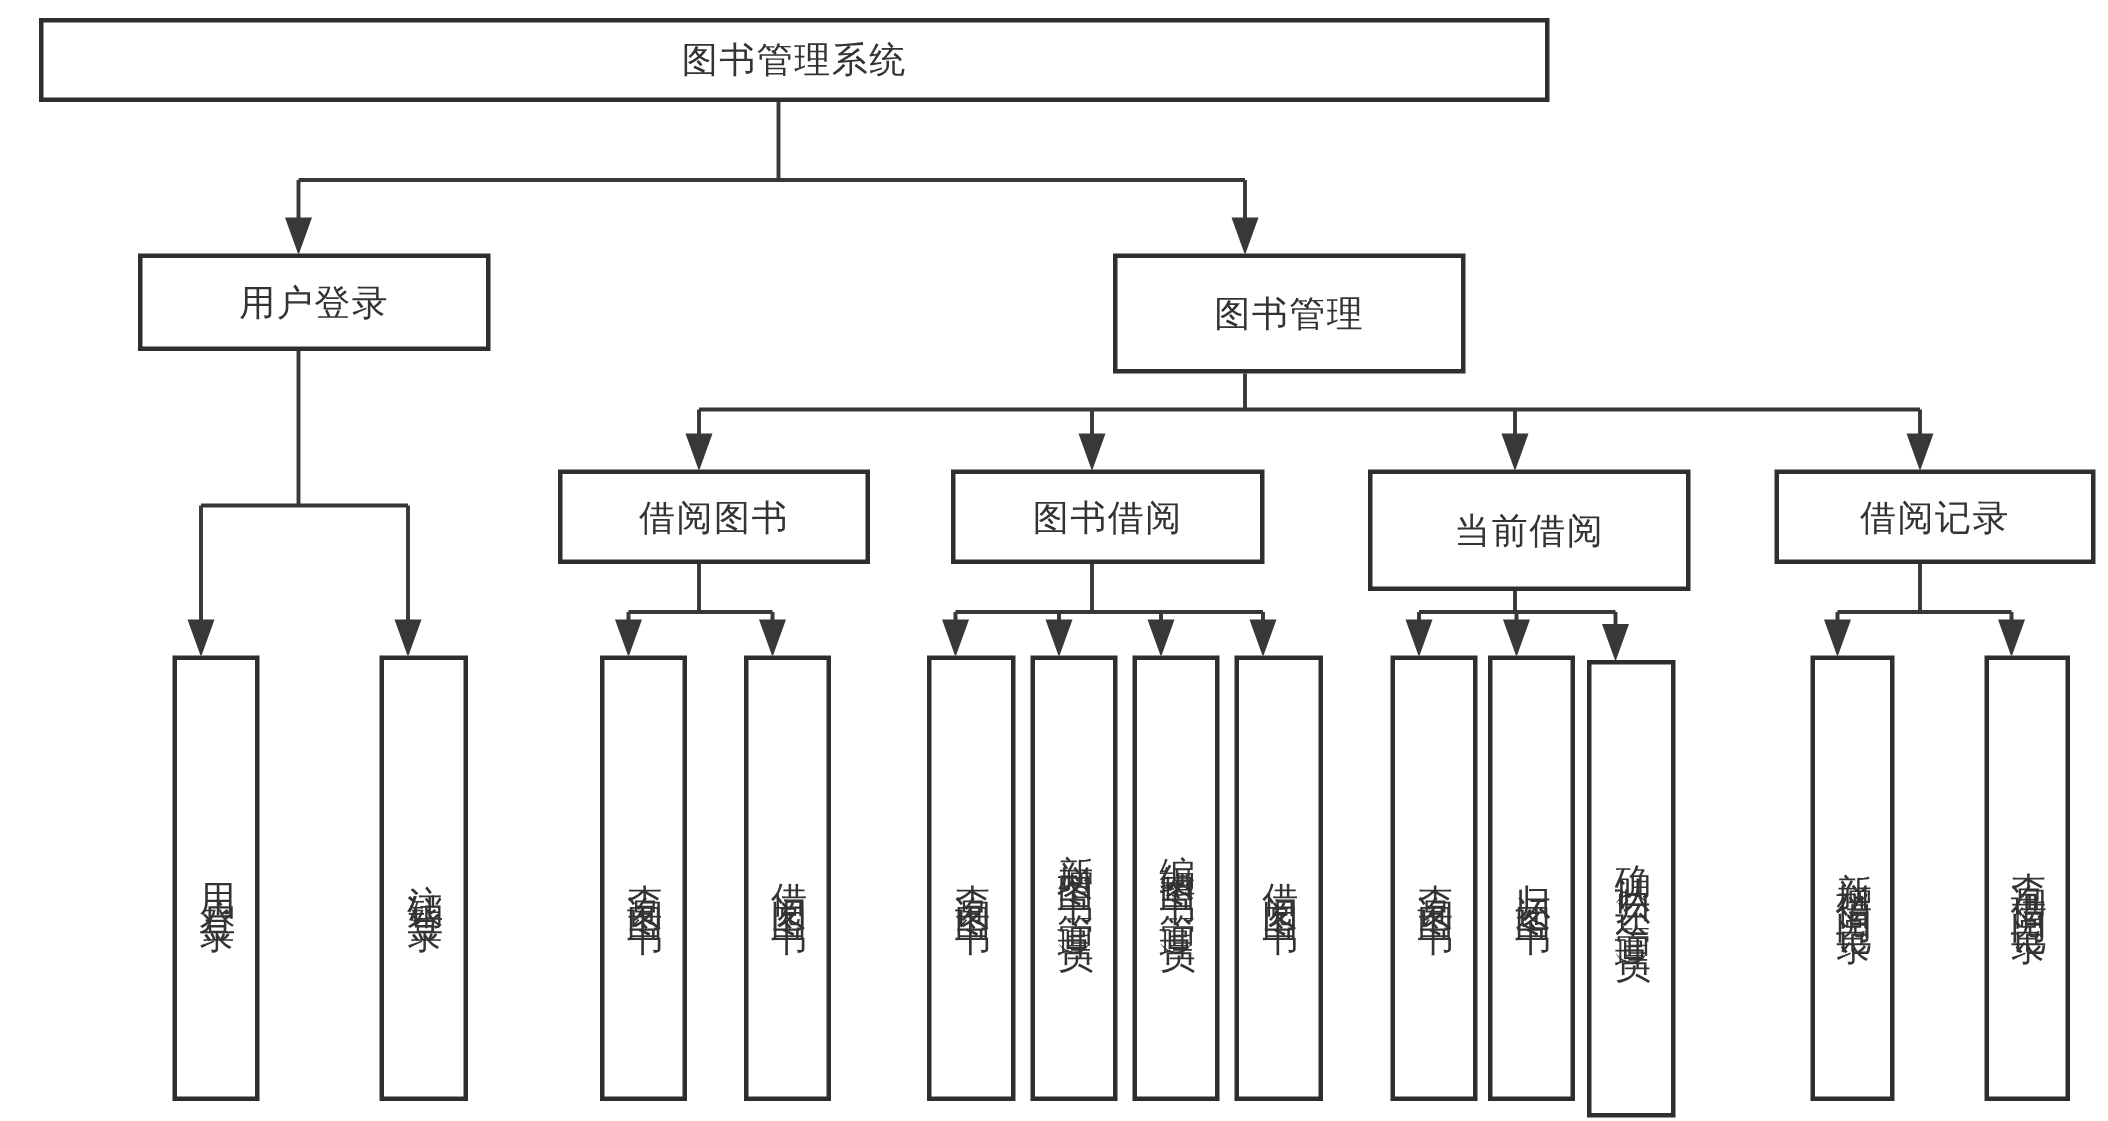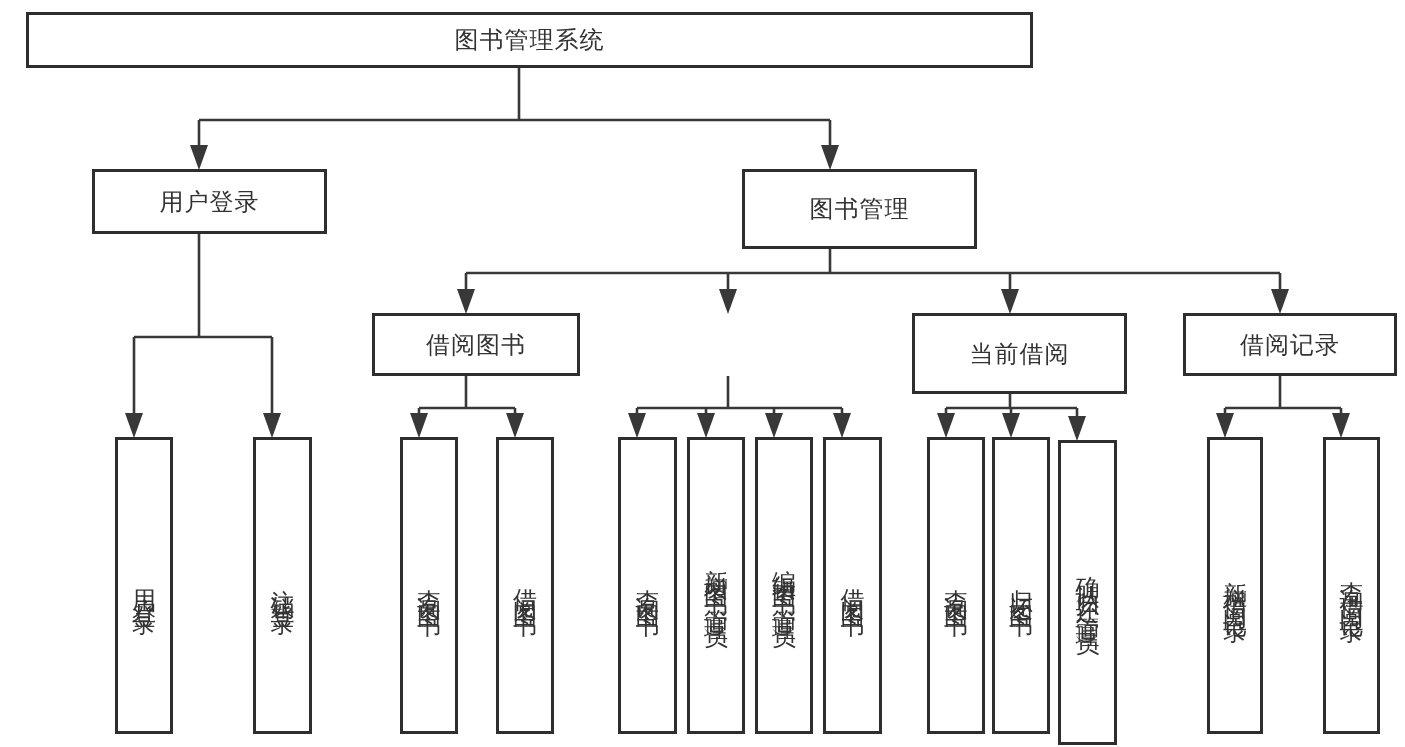--- a/index.html
+++ b/index.html
@@ -134,20 +134,21 @@
       <polygon points="1332,413 1350,413 1341,438"></polygon>
     </g>
   </svg>
 
   <div class="node h" style="left:16px;top:12px;width:1007px;height:56px">图书管理系统</div>
 
   <div class="node h" style="left:82px;top:169px;width:235px;height:65px">用户登录</div>
   <div class="node h" style="left:732px;top:169px;width:235px;height:80px">图书管理</div>
 
   <div class="node h" style="left:362px;top:313px;width:208px;height:63px">借阅图书</div>
+  <div class="node h" style="left:624px;top:313px;width:209px;height:63px">图书借阅</div>
   <div class="node h" style="left:902px;top:313px;width:215px;height:81px">当前借阅</div>
   <div class="node h" style="left:1173px;top:313px;width:214px;height:63px">借阅记录</div>
 
   <div class="node v" style="left:105px;top:437px;width:58px;height:297px">
     <span class="vtext">用户登录</span>
   </div>
   <div class="node v" style="left:243px;top:437px;width:59px;height:297px">
     <span class="vtext">注销登录</span>
   </div>
 

